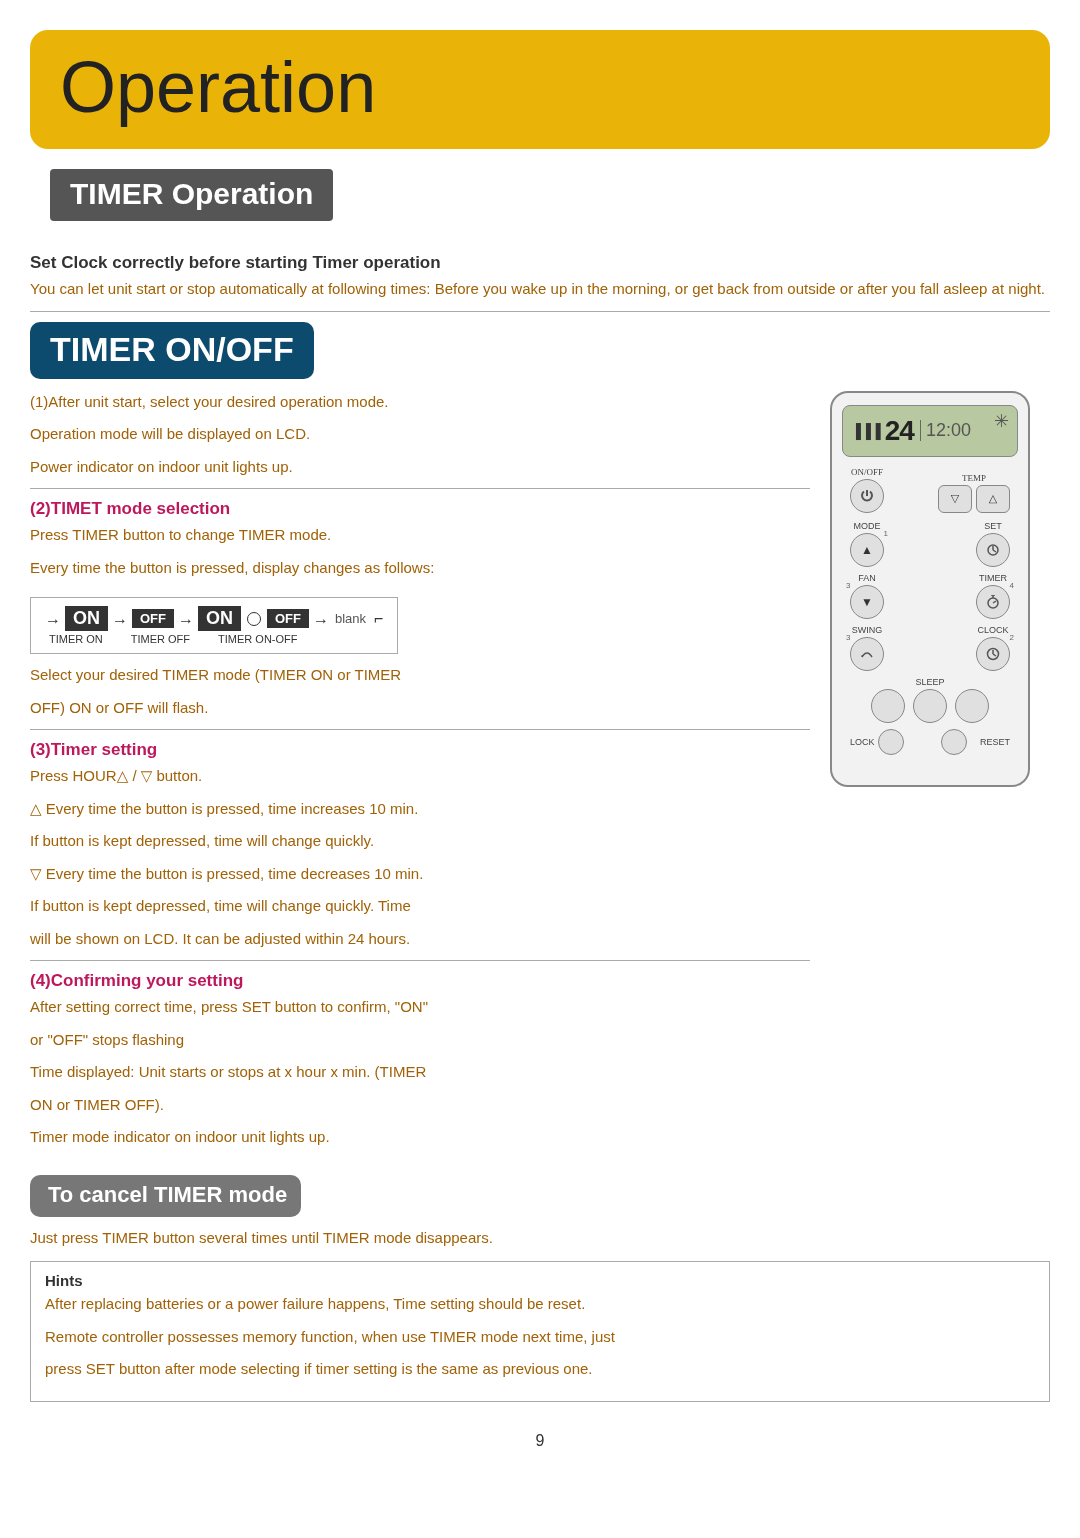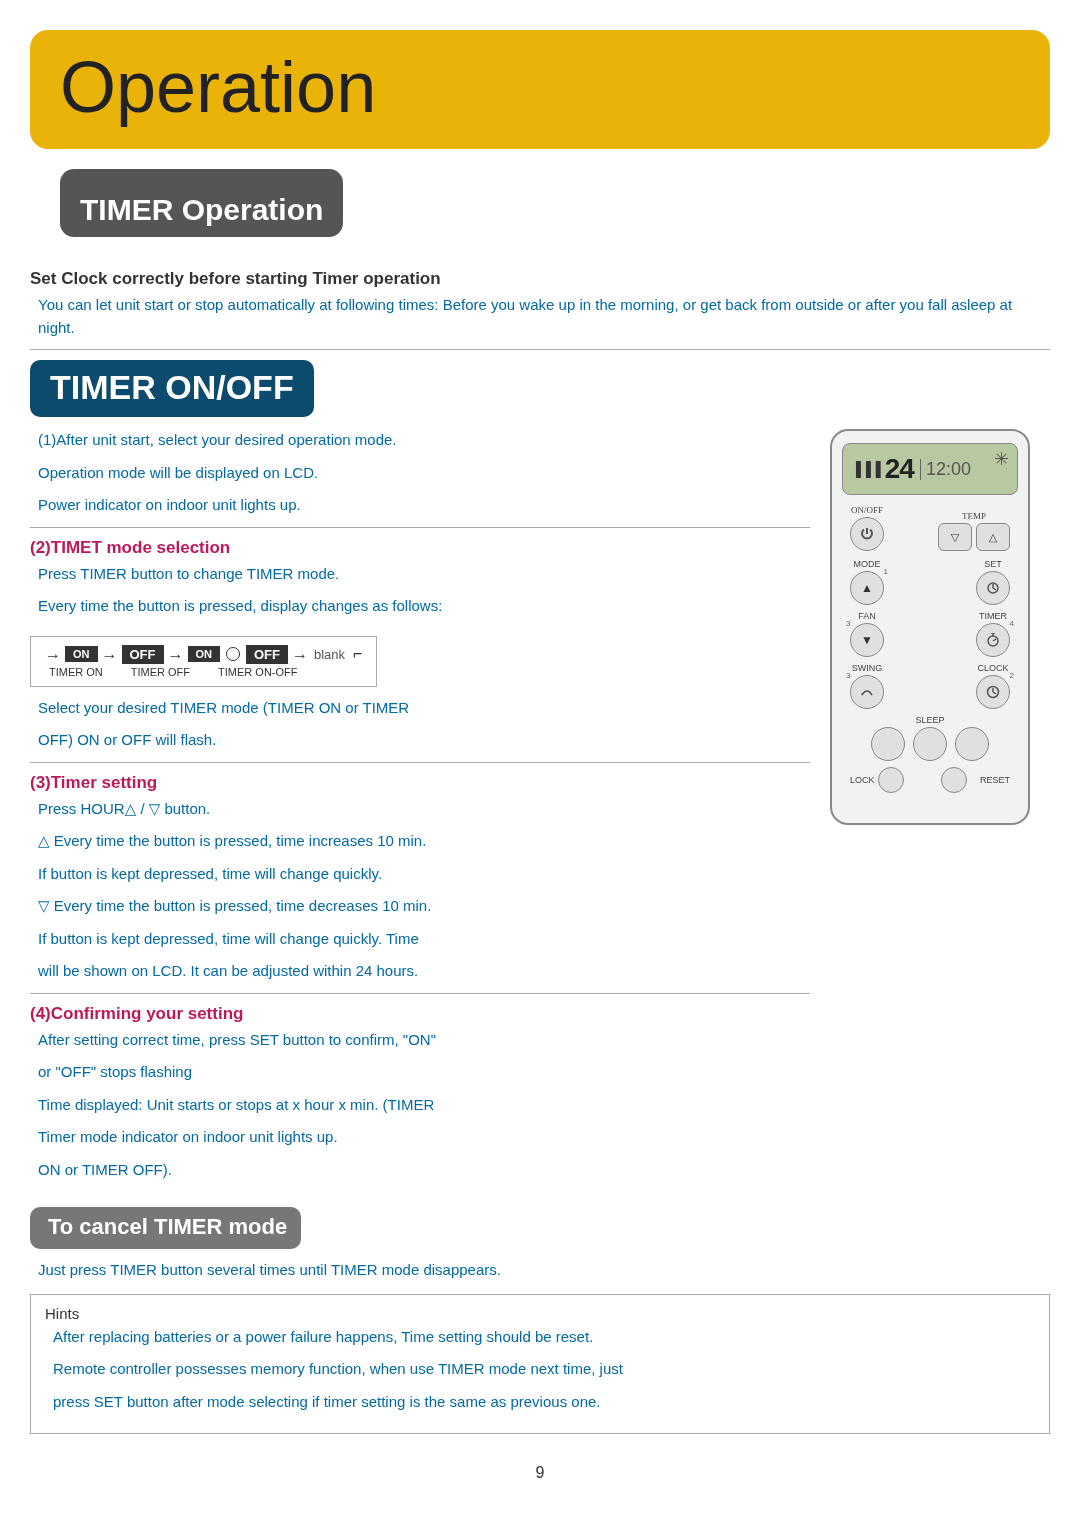--- a/index.html
+++ b/index.html
@@ -20,43 +20,42 @@
     }
     .page-title {
       font-size: 72px;
       font-weight: 400;
       color: #222;
       line-height: 1.1;
     }
 
     .section-header {
       background: #555;
-      border-radius: 14px;
-      margin: 0 30px 18px 30px;
-      padding: 24px 20px 10px 20px;
+      border-radius: 4px;
+      margin: 0 30px 18px 20px;
+      padding: 8px 20px 10px 20px;
       display: inline-block;
     }
     .section-header-text {
       font-size: 30px;
       font-weight: bold;
       color: #fff;
     }
 
     .subtitle {
       font-size: 17px;
       font-weight: bold;
       color: #333;
       margin-bottom: 5px;
     }
     .body-text {
       font-size: 15px;
-      color: #0369a1;
+      color: #a16207;
       line-height: 1.5;
       margin-bottom: 10px;
-      margin-left: 8px;
     }
     .divider {
       border: none;
       border-top: 1px solid #aaa;
       margin: 10px 0;
     }
 
     .subsection-title {
       font-size: 17px;
       font-weight: bold;
@@ -75,21 +74,21 @@
       display: flex;
       align-items: center;
       gap: 4px;
       font-size: 14px;
     }
     .flow-on {
       background: #333;
       color: #fff;
       font-weight: bold;
       padding: 2px 8px;
-      font-size: 11px;
+      font-size: 18px;
     }
     .flow-off {
       background: #333;
       color: #fff;
       font-weight: bold;
       padding: 2px 8px;
       font-size: 13px;
     }
     .flow-arrow {
       font-size: 16px;
@@ -204,21 +203,21 @@
     }
 
     .hints-box {
       border: 1px solid #aaa;
       padding: 10px 14px;
       margin: 12px 30px 20px 30px;
       background: #fff;
     }
     .hints-title {
       font-size: 15px;
-      font-weight: normal;
+      font-weight: bold;
       margin-bottom: 4px;
       color: #333;
     }
 
     .page-number {
       text-align: center;
       font-size: 16px;
       color: #333;
       padding: 10px 0 20px 0;
     }
@@ -318,22 +317,22 @@
       <div class="body-text">If button is kept depressed, time will change quickly. Time</div>
       <div class="body-text">will be shown on LCD. It can be adjusted within 24 hours.</div>
       <hr class="divider">
     </div>
 
     <div>
       <div class="subsection-title">(4)Confirming your setting</div>
       <div class="body-text"> After setting correct time, press SET button to confirm, "ON"</div>
       <div class="body-text">or "OFF" stops flashing</div>
       <div class="body-text">Time displayed: Unit starts or stops at x hour x min. (TIMER</div>
+      <div class="body-text">ON or TIMER OFF).</div>
       <div class="body-text">Timer mode indicator on indoor unit lights up.</div>
-      <div class="body-text">ON or TIMER OFF).</div>
     </div>
 
   </div>
 
   <div class="main-right">
     <div class="remote">
 
       <div class="remote-display">
         <div style="display:flex; align-items:center; gap:4px;">
           <span class="display-signal">▐▐▐</span>

